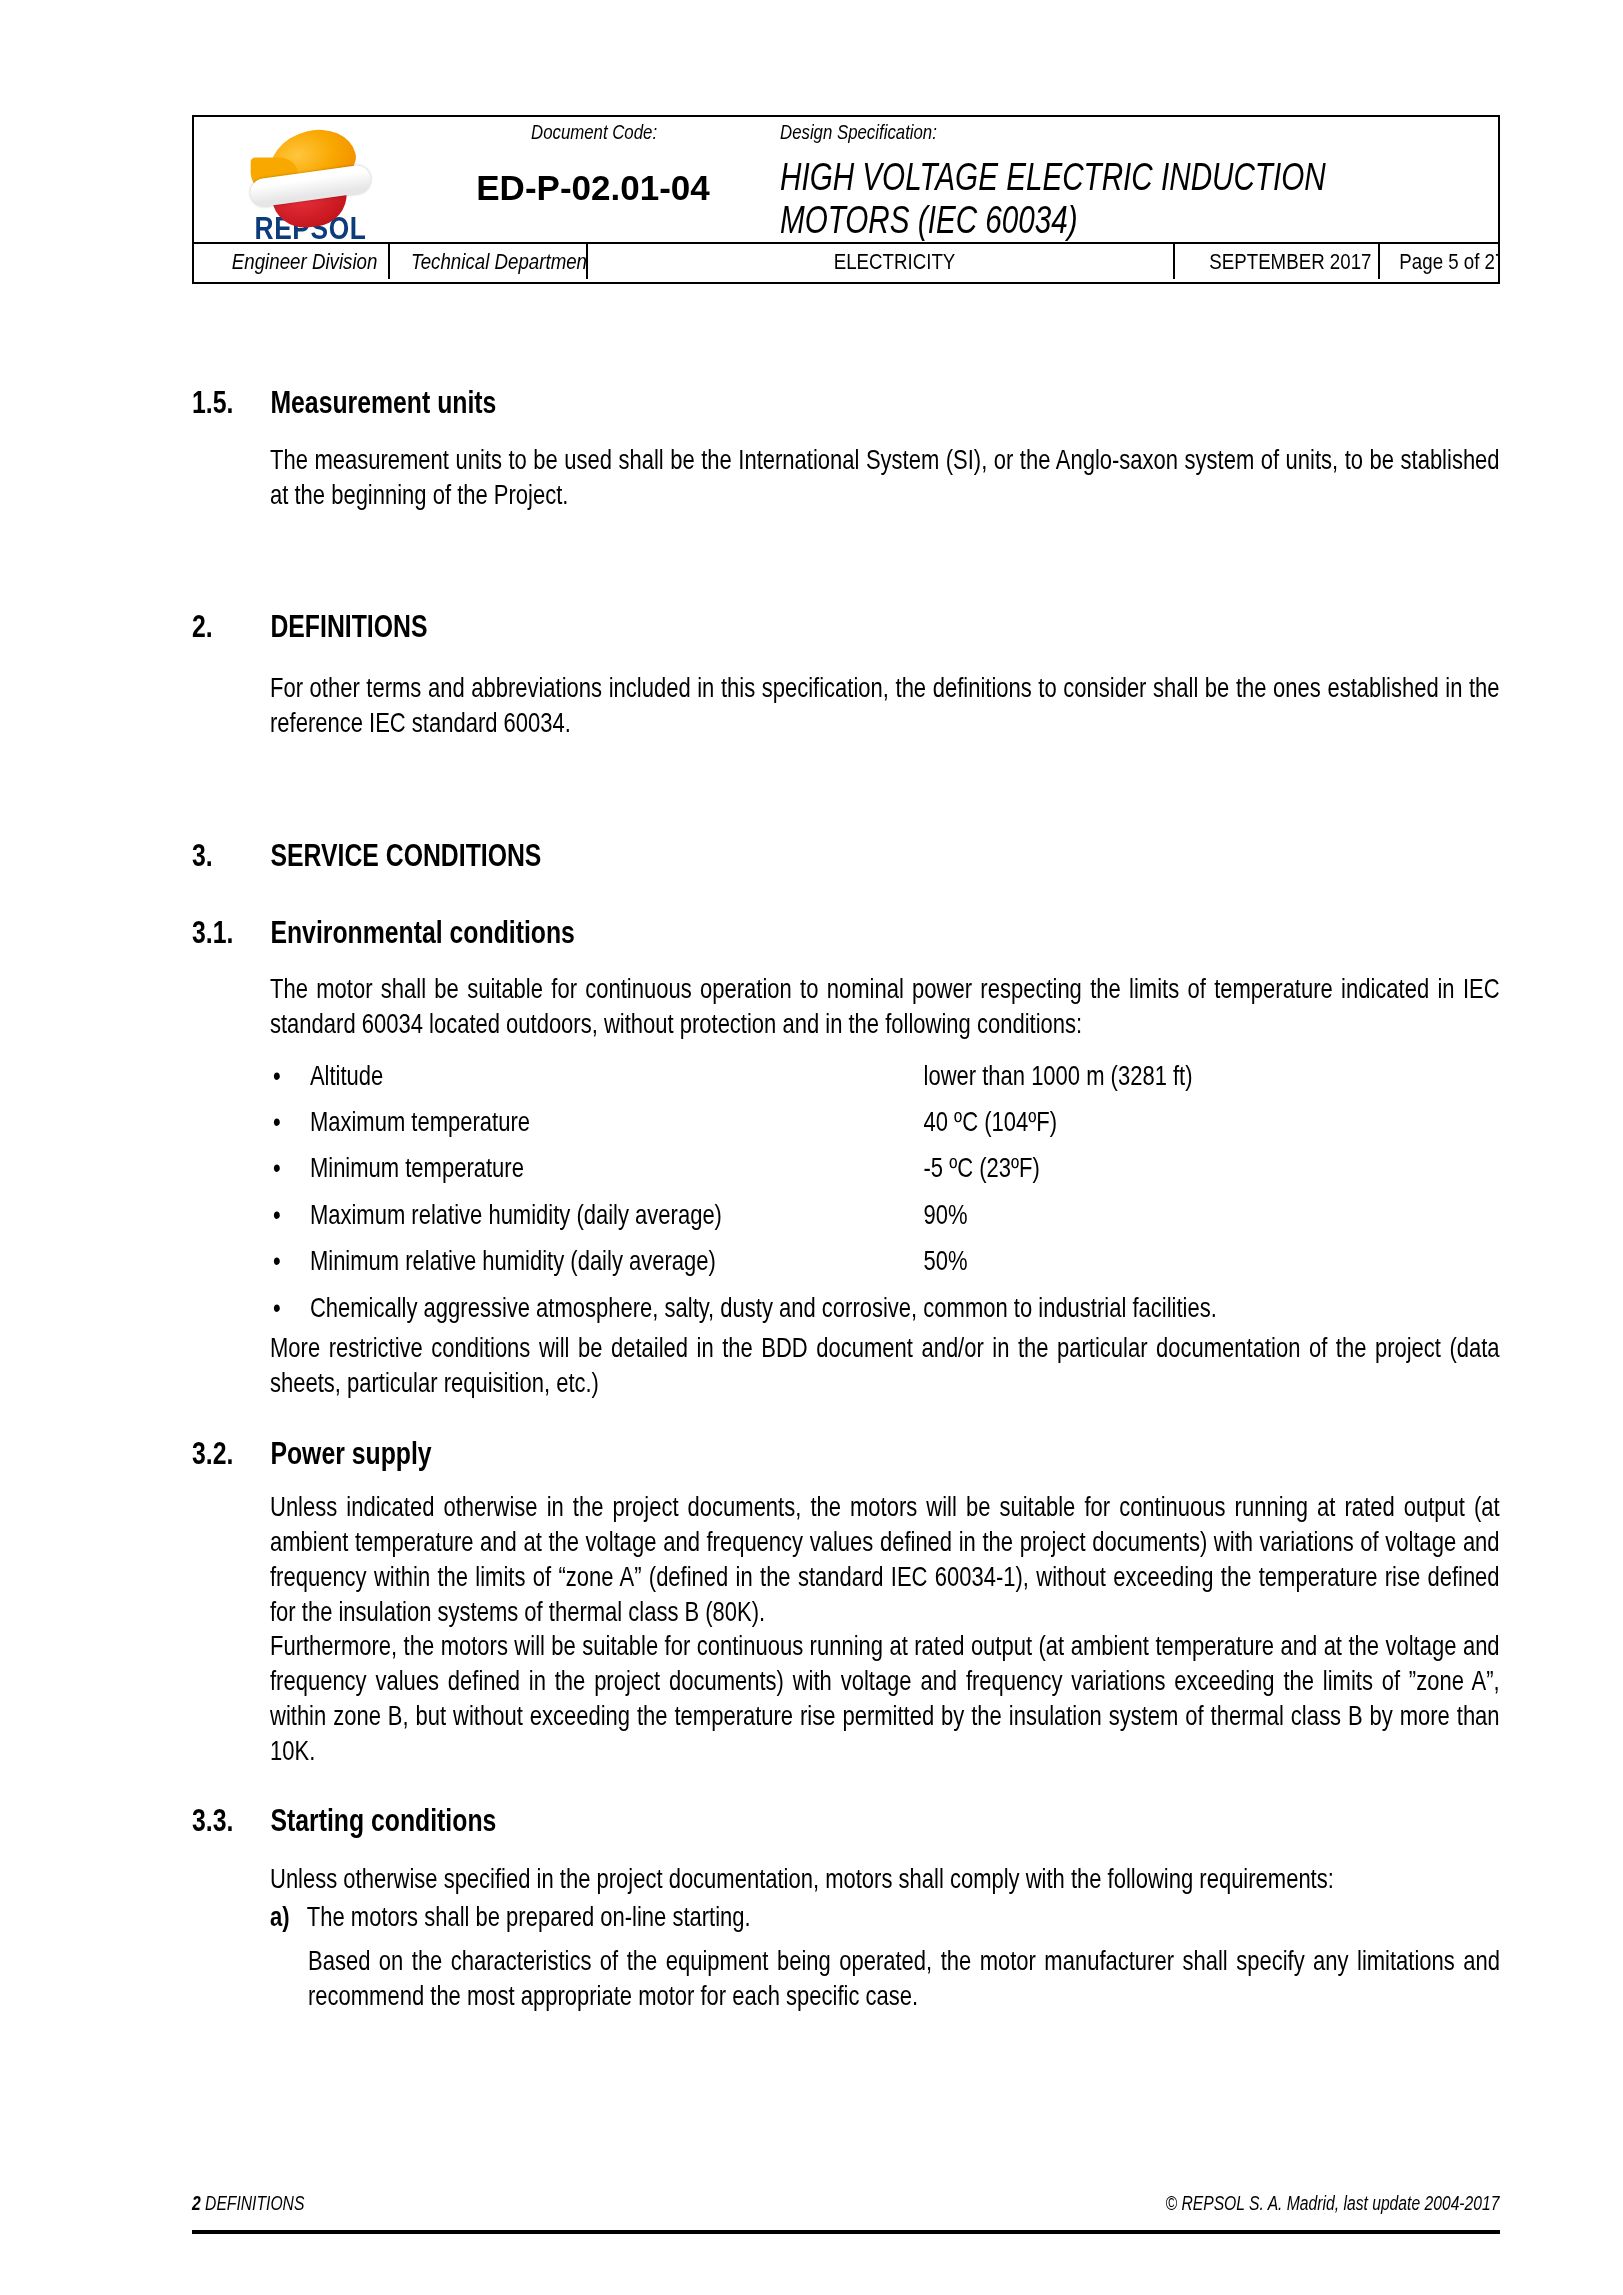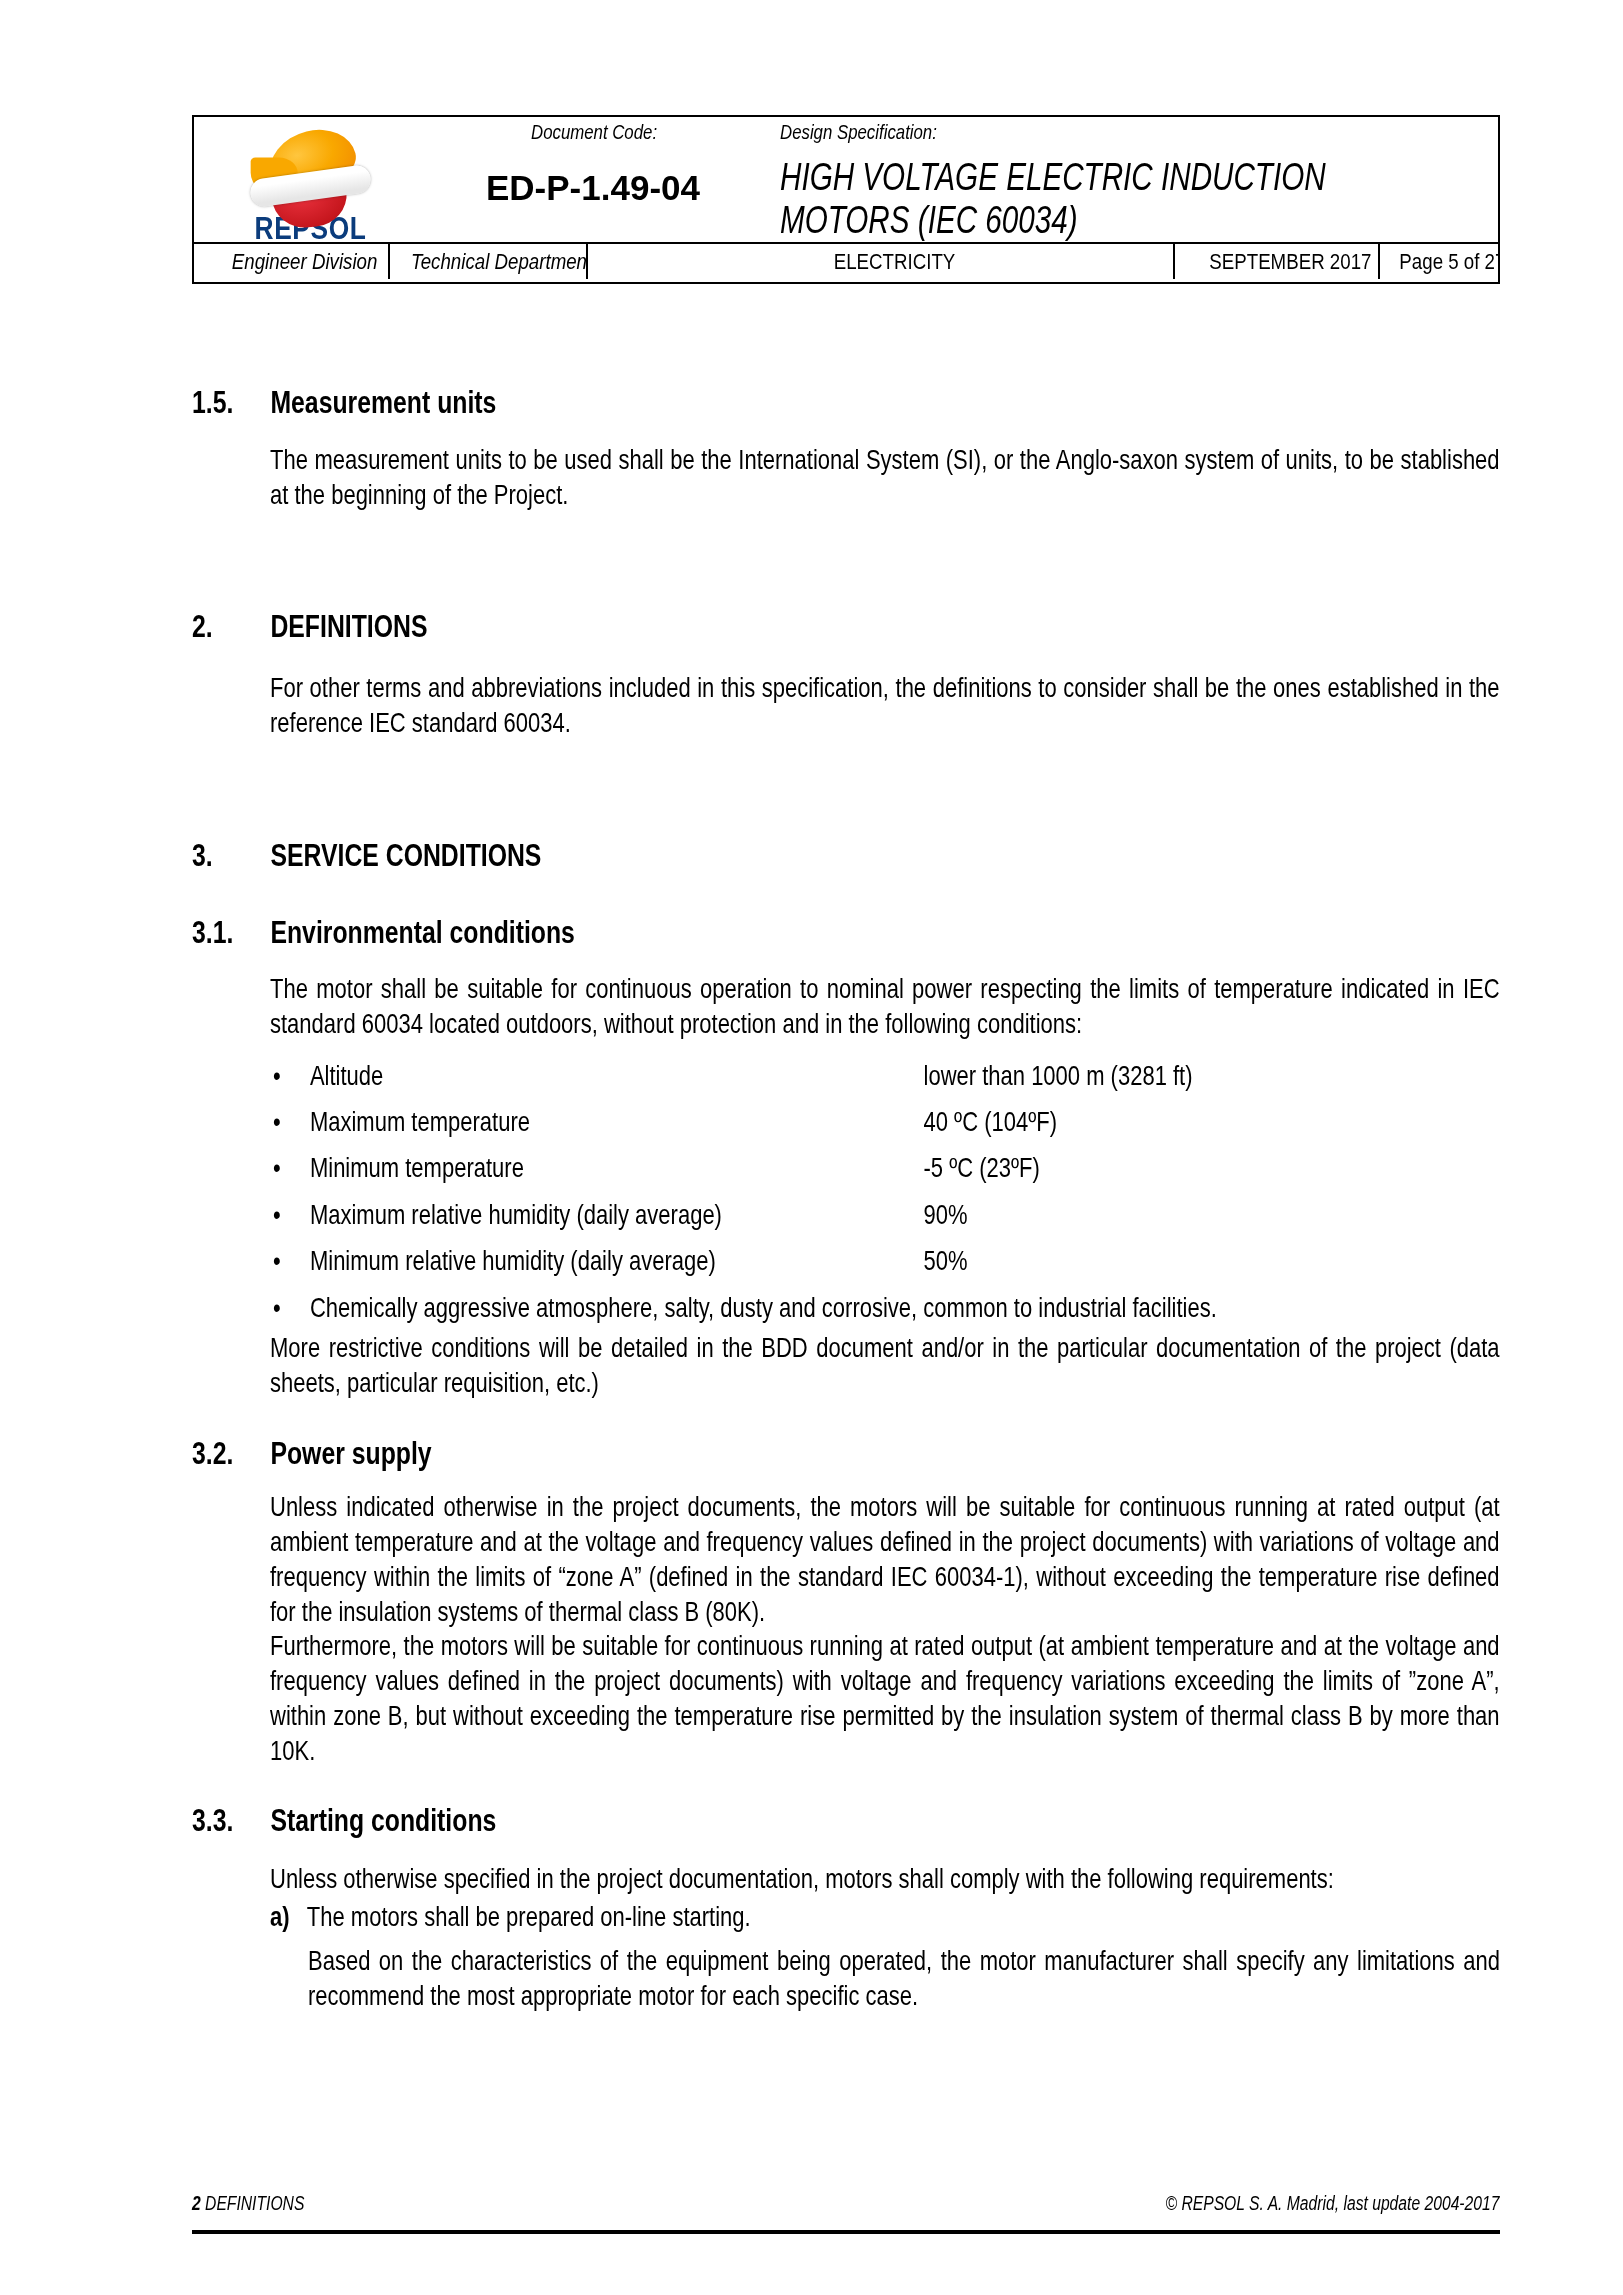--- a/index.html
+++ b/index.html
@@ -115,21 +115,21 @@
 
   <div class="hdr">
     <div class="hdr-top">
       <div class="logo">
         <div class="blob-orange"></div>
         <div class="blob-red"></div>
         <div class="band-white"></div>
         <div class="logo-word">REPSOL</div>
       </div>
       <div class="doccode-label">Document Code:</div>
-      <div class="doccode">ED-P-1.49-04</div>
+      <div class="doccode">ED-P-02.01-04</div>
       <div class="spec-label">Design Specification:</div>
       <div class="spec-title">
         <span>HIGH VOLTAGE ELECTRIC INDUCTION</span><br>
         <span>MOTORS (IEC 60034)</span>
       </div>
     </div>
     <div class="hdr-row">
       <div class="hcell hc1">
           <span>Engineer Division</span>
         </div>

